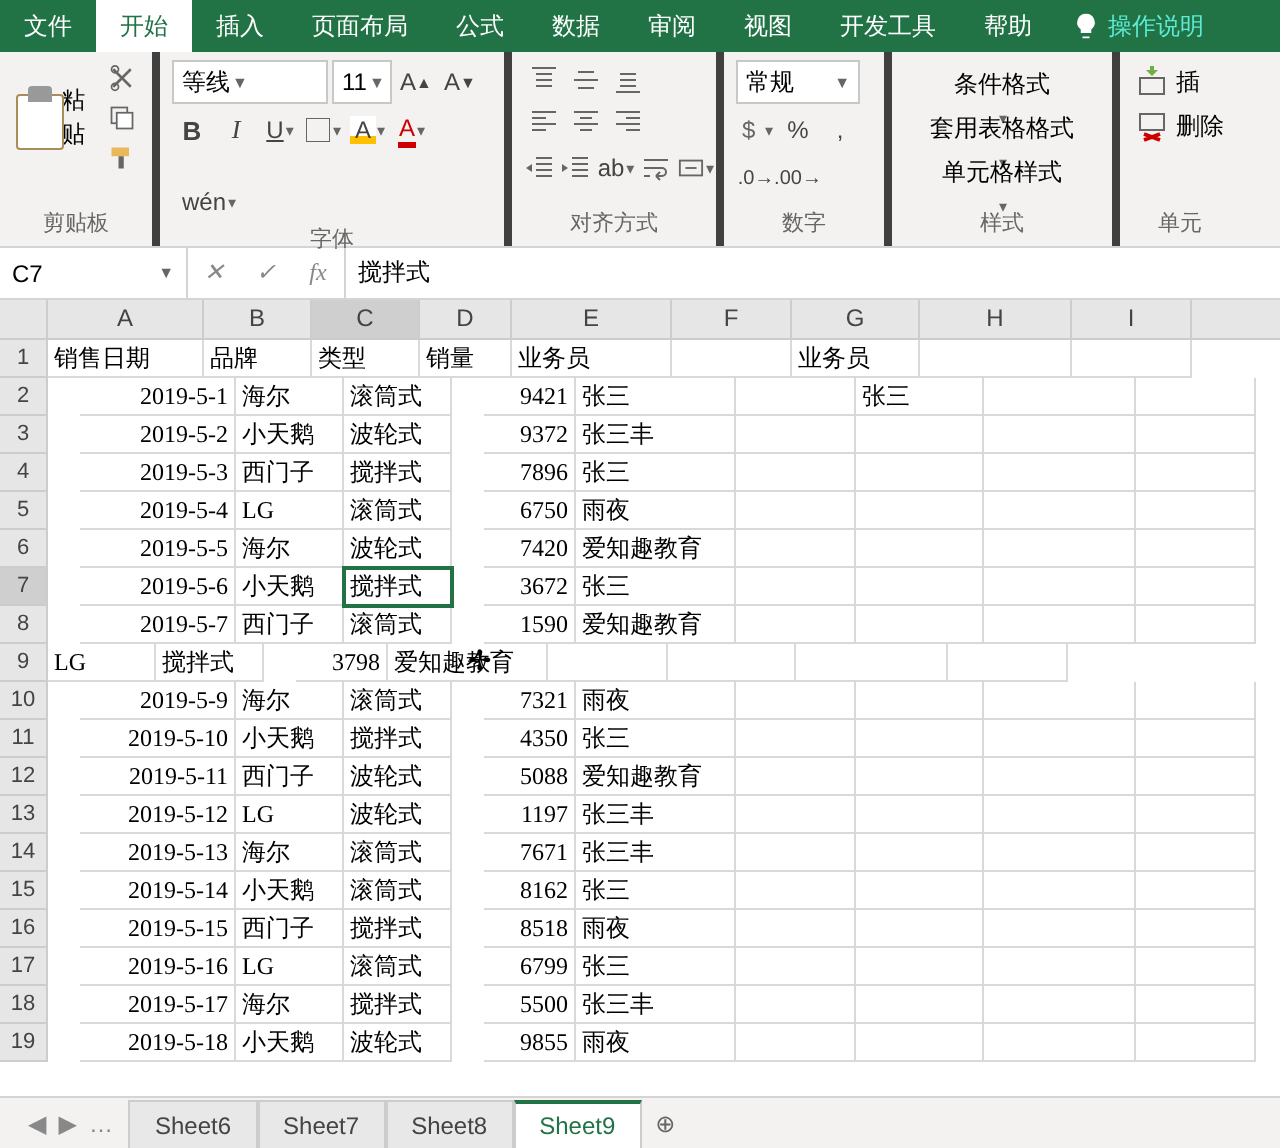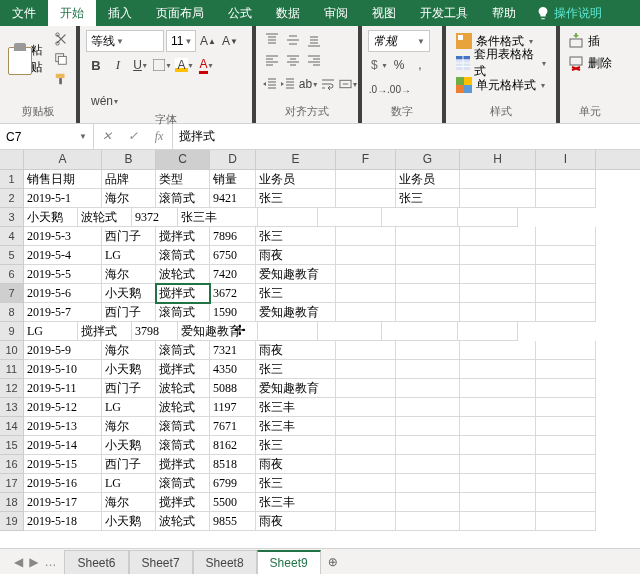--- a/index.html
+++ b/index.html
@@ -23,42 +23,42 @@
 .combo{background:#fff;border:1px solid #c8c8c8;height:22px;display:flex;align-items:center;padding:0 4px;font-size:11px;}
 .font-name{width:78px;}
 .font-size{width:30px;text-align:center;}
 .fb{width:20px;height:22px;display:flex;align-items:center;justify-content:center;cursor:pointer;color:#444;border:1px solid transparent;}
 .bold{font-weight:bold;font-size:13px;}
 .italic{font-style:italic;font-size:13px;font-family:serif;}
 .dd{font-size:8px;margin-left:1px;color:#666;}
 .align-grid{display:grid;grid-template-columns:repeat(3,20px);gap:1px;}
 .abtn{width:20px;height:20px;display:flex;align-items:center;justify-content:center;cursor:pointer;}
 .abtn svg{width:14px;height:14px;}
-.num-row1{display:flex;align-items:flex-end;font-style:italic;}
+.num-row1{display:flex;align-items:flex-end;}
 .num-combo{background:#fff;border:1px solid #c8c8c8;height:22px;width:62px;padding:0 4px;display:flex;align-items:center;justify-content:space-between;font-size:11px;}
-.style-btn{display:flex;align-items:center;gap:4px;height:22px;padding:0 4px;cursor:pointer;}
+.style-btn{display:flex;align-items:center;gap:4px;height:22px;padding:0 4px;cursor:pointer;flex-direction:column;}
 .sicon{width:16px;height:16px;}
 .cells-btn{display:flex;align-items:center;gap:4px;height:22px;padding:0 2px;cursor:pointer;}
 .namebox-bar{height:26px;border-bottom:1px solid #d4d4d4;display:flex;align-items:stretch;background:#fff;}
 .name-box{width:94px;border-right:1px solid #d4d4d4;display:flex;align-items:center;padding:0 6px;justify-content:space-between;}
 .fx-area{display:flex;align-items:center;border-right:1px solid #d4d4d4;}
 .fx-btn{width:26px;display:flex;align-items:center;justify-content:center;color:#888;font-style:italic;font-family:serif;}
 .formula-input{flex:1;display:flex;align-items:center;padding:0 6px;}
 .grid-wrap{position:relative;height:398px;overflow:hidden;}
 .col-headers{display:flex;background:#e6e6e6;border-bottom:1px solid #ccc;height:20px;position:sticky;top:0;}
 .corner{width:24px;border-right:1px solid #ccc;background:#e6e6e6;}
 .ch{border-right:1px solid #ccc;text-align:center;line-height:19px;color:#444;background:#e6e6e6;}
 .ch.sel{background:#cfcfcf;}
 .cA{width:78px}.cB{width:54px}.cC{width:54px}.cD{width:46px}.cE{width:80px}.cF{width:60px}.cG{width:64px}.cH{width:76px}.cI{width:60px}
 .rows{}
 .r{display:flex;height:19px;}
 .rh{width:24px;background:#e6e6e6;border-right:1px solid #ccc;border-bottom:1px solid #ccc;text-align:center;line-height:18px;color:#444;font-size:11px;}
 .rh.sel{background:#cfcfcf;}
 .c{border-right:1px solid #d9d9d9;border-bottom:1px solid #d9d9d9;padding:0 3px;line-height:18px;overflow:hidden;white-space:nowrap;font-family:SimSun,serif;}
-.c.num{}
+.c.num{text-align:right;margin-left:16px;}
 .sel-cell{outline:2px solid #217346;outline-offset:-1px;position:relative;z-index:2;}
 .cursor-cross{position:absolute;left:234px;top:172px;font-size:14px;color:#000;z-index:5;pointer-events:none;}
 .sheet-tabs{height:26px;border-top:1px solid #d4d4d4;background:#f3f2f1;display:flex;align-items:center;padding:0 6px;gap:0;}
 .nav-arrows{display:flex;gap:6px;padding:0 8px;color:#888;}
 .stab{padding:0 12px;height:24px;display:flex;align-items:center;border:1px solid transparent;border-bottom:none;cursor:pointer;color:#444;background:#e8e8e8;border-top:1px solid #ccc;border-left:1px solid #ccc;border-right:1px solid #ccc;margin-top:1px;}
 .stab.active{background:#fff;color:#217346;border-top:2px solid #217346;}
 .add-sheet{width:24px;text-align:center;cursor:pointer;color:#666;}
 </style>
 </head>
 <body>
@@ -354,20 +354,21 @@
 <div class="c cC">滚筒式</div>
 <div class="c cD num">9421</div>
 <div class="c cE">张三</div>
 <div class="c cF"></div>
 <div class="c cG">张三</div>
 <div class="c cH"></div>
 <div class="c cI"></div>
       </div>
       <div class="r">
         <div class="rh">3</div>
+<div class="c cA num">2019-5-2</div>
 <div class="c cB">小天鹅</div>
 <div class="c cC">波轮式</div>
 <div class="c cD num">9372</div>
 <div class="c cE">张三丰</div>
 <div class="c cF"></div>
 <div class="c cG"></div>
 <div class="c cH"></div>
 <div class="c cI"></div>
       </div>
       <div class="r">

